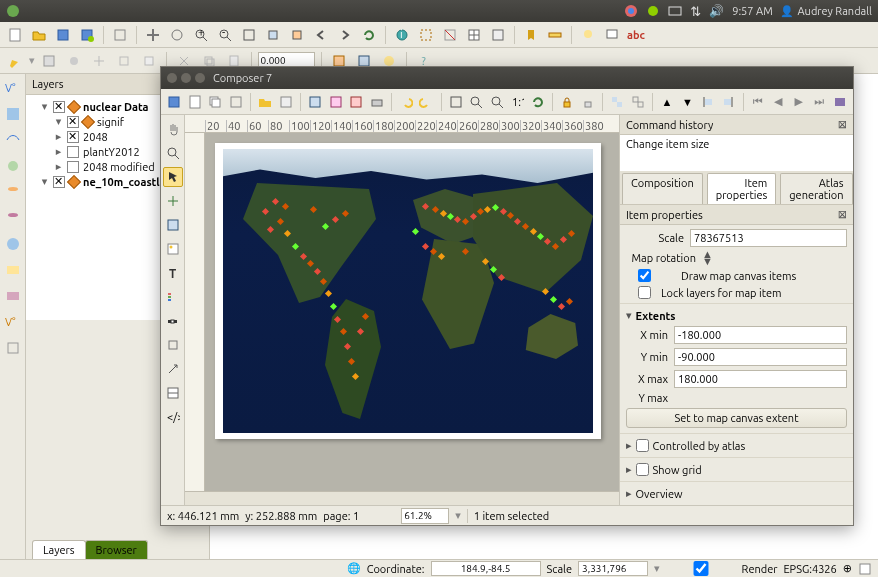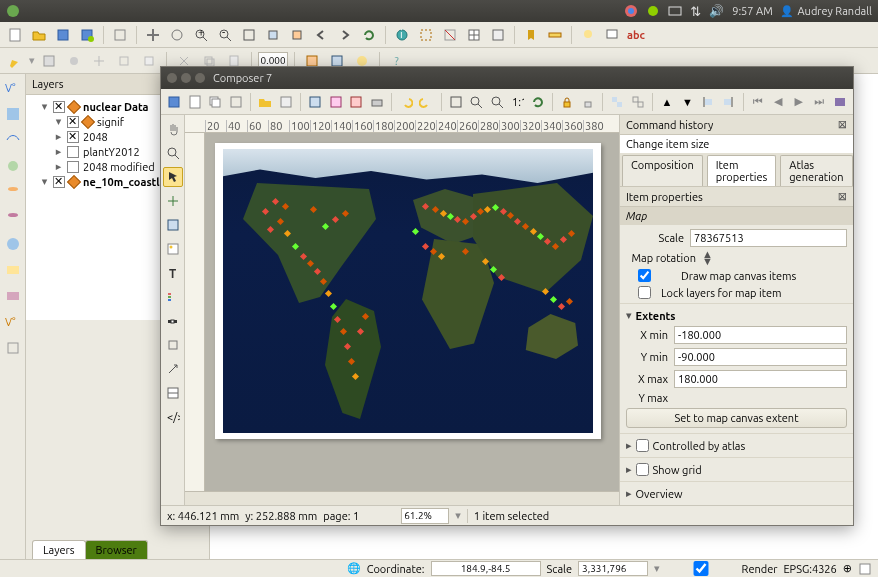--- a/index.html
+++ b/index.html
@@ -7,21 +7,21 @@
 
 .topbar { height: 22px; background: linear-gradient(#4b4a46, #3b3a36); display: flex; align-items: center; padding: 0 6px; color: #ddd; }
 .topbar .left { flex: 1; display:flex; align-items:center; gap:5px;}
 .topbar .right { display: flex; align-items: center; gap: 8px; }
 .topbar .ticon { width:14px; height:14px; display:inline-block;}
 
 .main-toolbar { height: 26px; background: #eceae1; border-bottom: 1px solid #c9c6ba; display: flex; align-items: center; padding: 0 4px; gap: 2px; }
 .toolbar2 { height: 26px; background: #eceae1; border-bottom: 1px solid #c9c6ba; display: flex; align-items: center; padding: 0 4px; gap: 3px; }
 .tbtn { width: 22px; height: 22px; display: inline-flex; align-items: center; justify-content: center; border: 1px solid transparent; border-radius: 2px; }
 .sep { width: 1px; height: 18px; background: #c9c6ba; margin: 0 3px; }
-.toolbar2 input.spin { width:30px; height:18px; border:1px solid #bcb8aa; font-size:10px; padding:0 2px;}
+.toolbar2 input.spin { width:57px; height:18px; border:1px solid #bcb8aa; font-size:10px; padding:0 2px;}
 
 .workarea { position: absolute; top: 74px; left: 0; right: 0; bottom: 18px; display: flex; }
 .left-iconbar { width: 26px; background: #eceae1; border-right: 1px solid #c9c6ba; display: flex; flex-direction: column; align-items: center; padding-top: 4px; gap: 6px; }
 .left-iconbar .tbtn { width: 20px; height: 20px; }
 
 .layers-panel { width: 184px; background: #eceae1; border-right: 1px solid #c9c6ba; display: flex; flex-direction: column; }
 .layers-panel .title { background: #e1ddd0; padding: 3px 6px; font-size: 11px; display:flex; align-items:center; border-bottom:1px solid #cac6b8;}
 .layers-panel .title .closex { margin-left:auto; font-size:12px; color:#555;}
 .layer-tree { flex: 1; background: #fff; padding: 4px; font-size: 11px; }
 .layer-tree .row { display: flex; align-items: center; gap: 4px; padding: 1px 0; padding-left: 10px; }
@@ -70,21 +70,21 @@
 .dot { position:absolute; width:5px; height:5px; transform:rotate(45deg);}
 
 .scroll-h { height:14px; background:#e6e3d7; border-top:1px solid #c0bcaf;}
 
 .composer .right-panel { width: 234px; background: #eceae1; border-left: 1px solid #c9c6ba; display: flex; flex-direction: column; font-size: 11px; }
 .panel-head { padding: 3px 6px; background: #e4e1d5; border-bottom: 1px solid #cac6b8; display:flex; align-items:center;}
 .panel-head .closex { margin-left:auto; color:#555;}
 .history-list { background:#fff; height:70px; overflow:auto; padding:2px 4px; }
 .history-list div { padding:1px 2px; }
 .prop-tabs { display:flex; background:#e4e1d5; border-bottom:1px solid #cac6b8;}
-.prop-tabs .ptab { padding:3px 8px; border:1px solid #bcb8aa; border-bottom:none; margin:2px 2px 0 2px; background:#eceae1; border-radius:2px 2px 0 0;}
+.prop-tabs .ptab { padding:3px 8px; border:1px solid #bcb8aa; border-bottom:none; margin:2px 2px 0 2px; background:#eceae1; border-radius:2px 2px 0 0;text-align:right;}
 .prop-tabs .ptab.active { background:#fff;}
 .propform { padding:4px 6px; display:flex; flex-direction:column; gap:4px;}
 .propform .row { display:flex; align-items:center; gap:6px;}
 .propform .row label { width:70px; text-align:right; font-size:11px;}
 .propform input[type=text] { flex:1; height:18px; border:1px solid #bcb8aa; font-size:11px; padding:0 3px;}
 .propform .cbrow input { margin-right:4px;}
 .propform .cbrow label { text-align:left; width:auto;}
 .section { padding:3px 6px; border-top:1px solid #dad6c8;}
 .section .shead { display:flex; align-items:center; gap:4px; font-size:11px; padding:2px 0;}
 .section .shead .tri { color:#555;}
@@ -789,21 +789,20 @@
 
       <div class="prop-tabs">
         <div class="ptab">Composition</div>
         <div class="ptab active">Item properties</div>
         <div class="ptab">Atlas generation</div>
       </div>
       <div class="panel-head">
         <span>Item properties</span>
           <span class="closex">⊠</span>
       </div>
-      <div style="background:#dad6c8; padding:3px 6px; font-style:italic;">Map</div>
 
       <div class="propform">
         <div class="row">
           <label>Scale</label>
           <input type="text" value="78367513" style="">
         </div>
         <div class="row">
           <label>Map rotation</label>
           <span style="display:flex;flex-direction:column;font-size:7px;line-height:7px;color:#555;">
               <span>▲</span>

